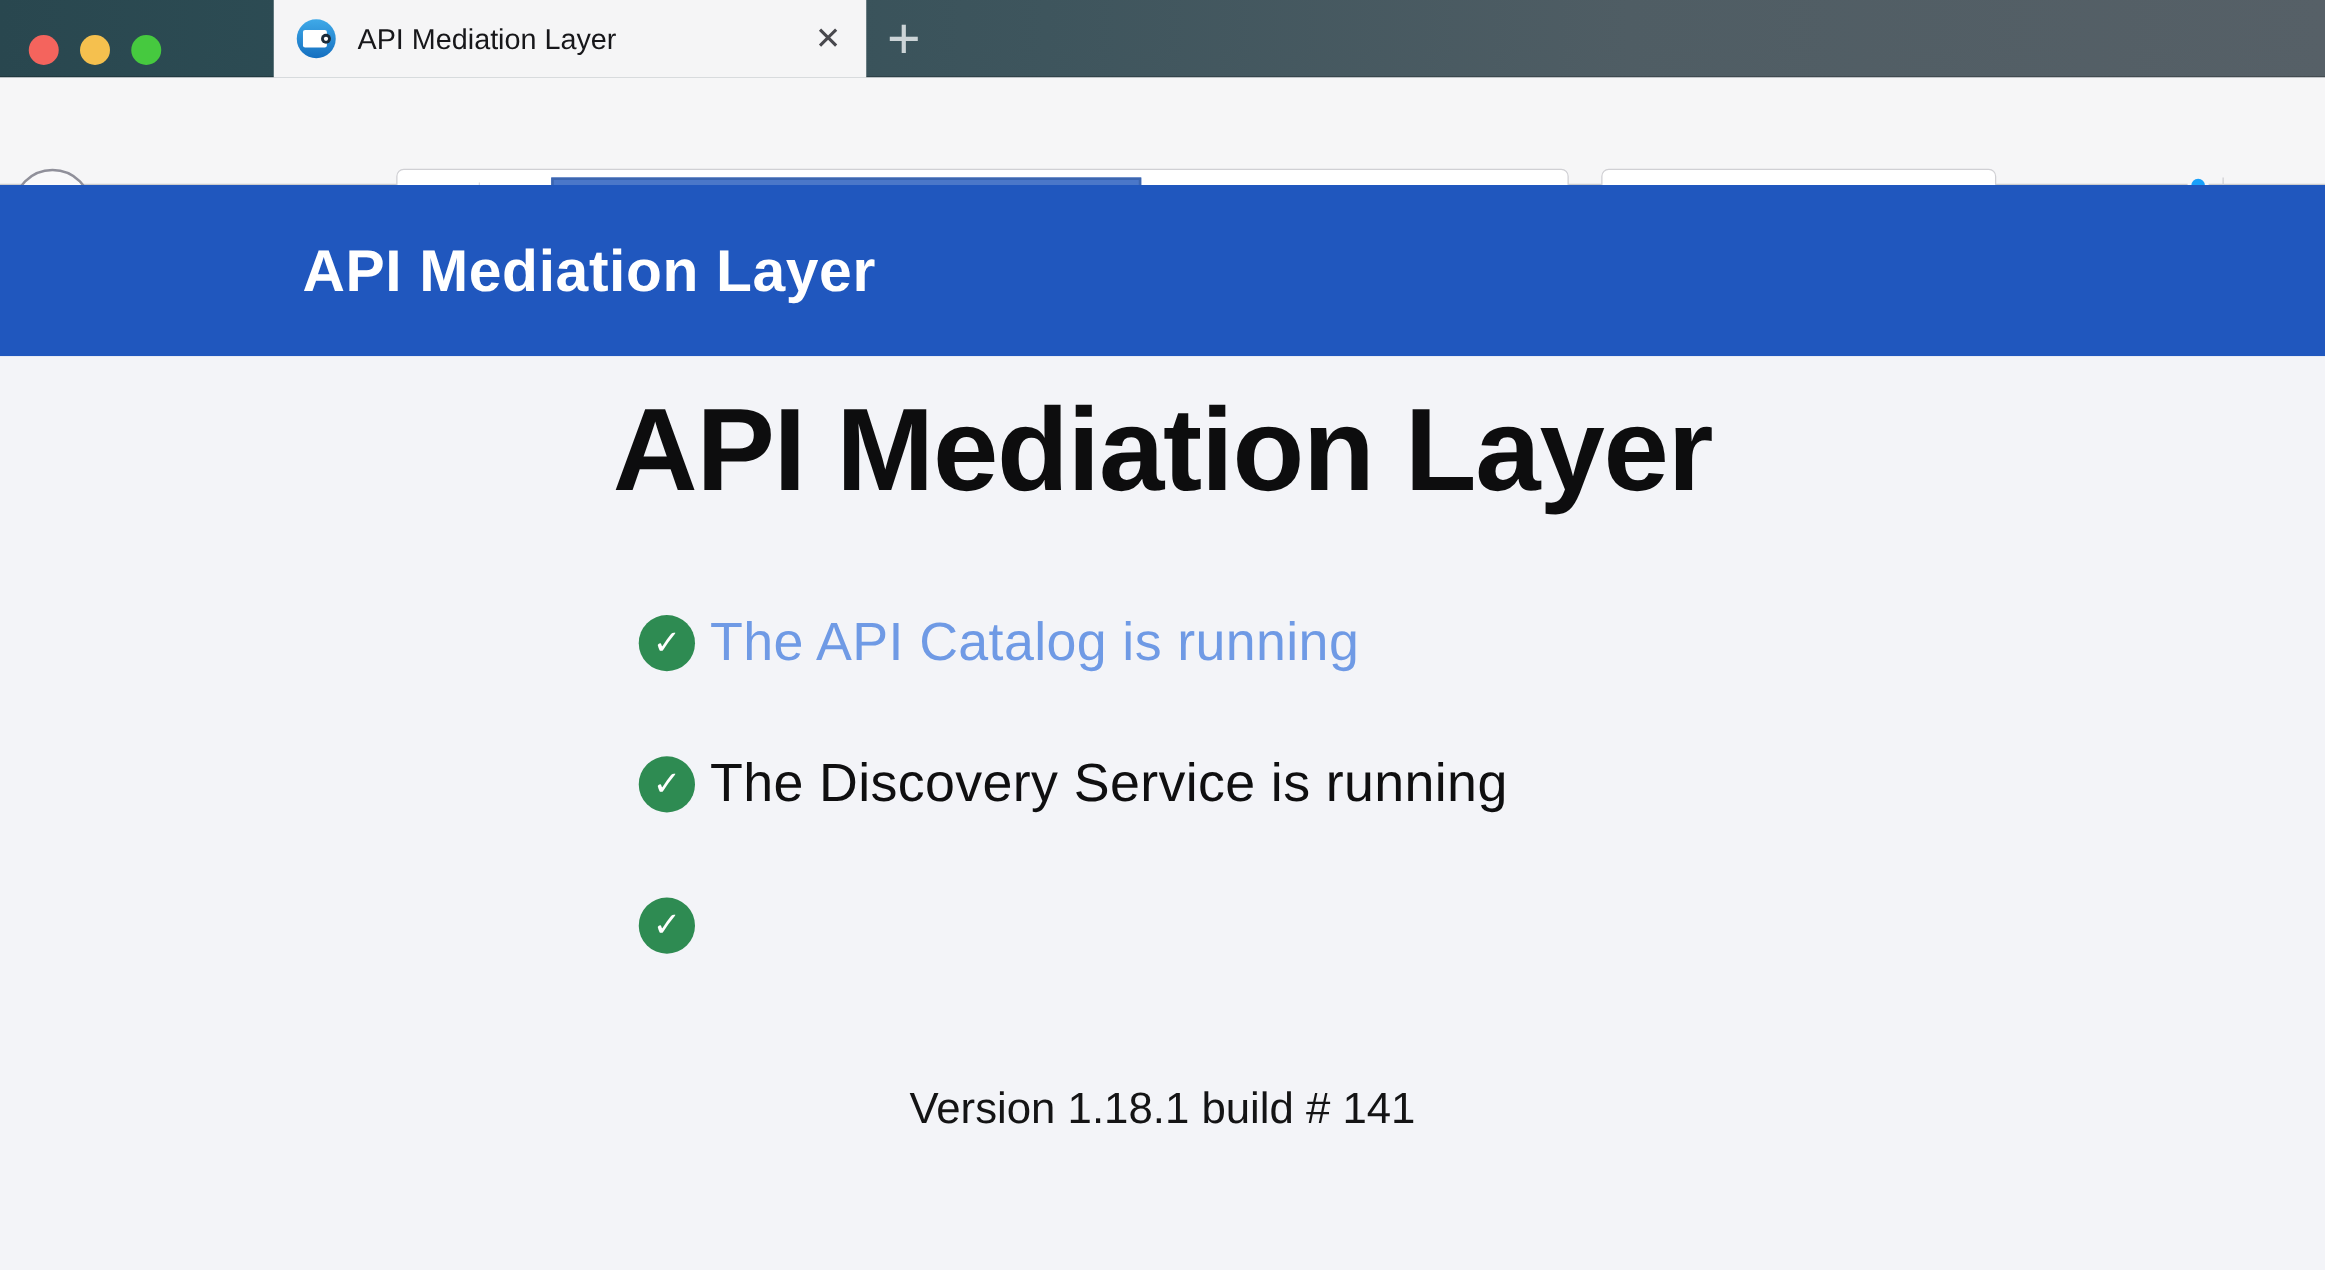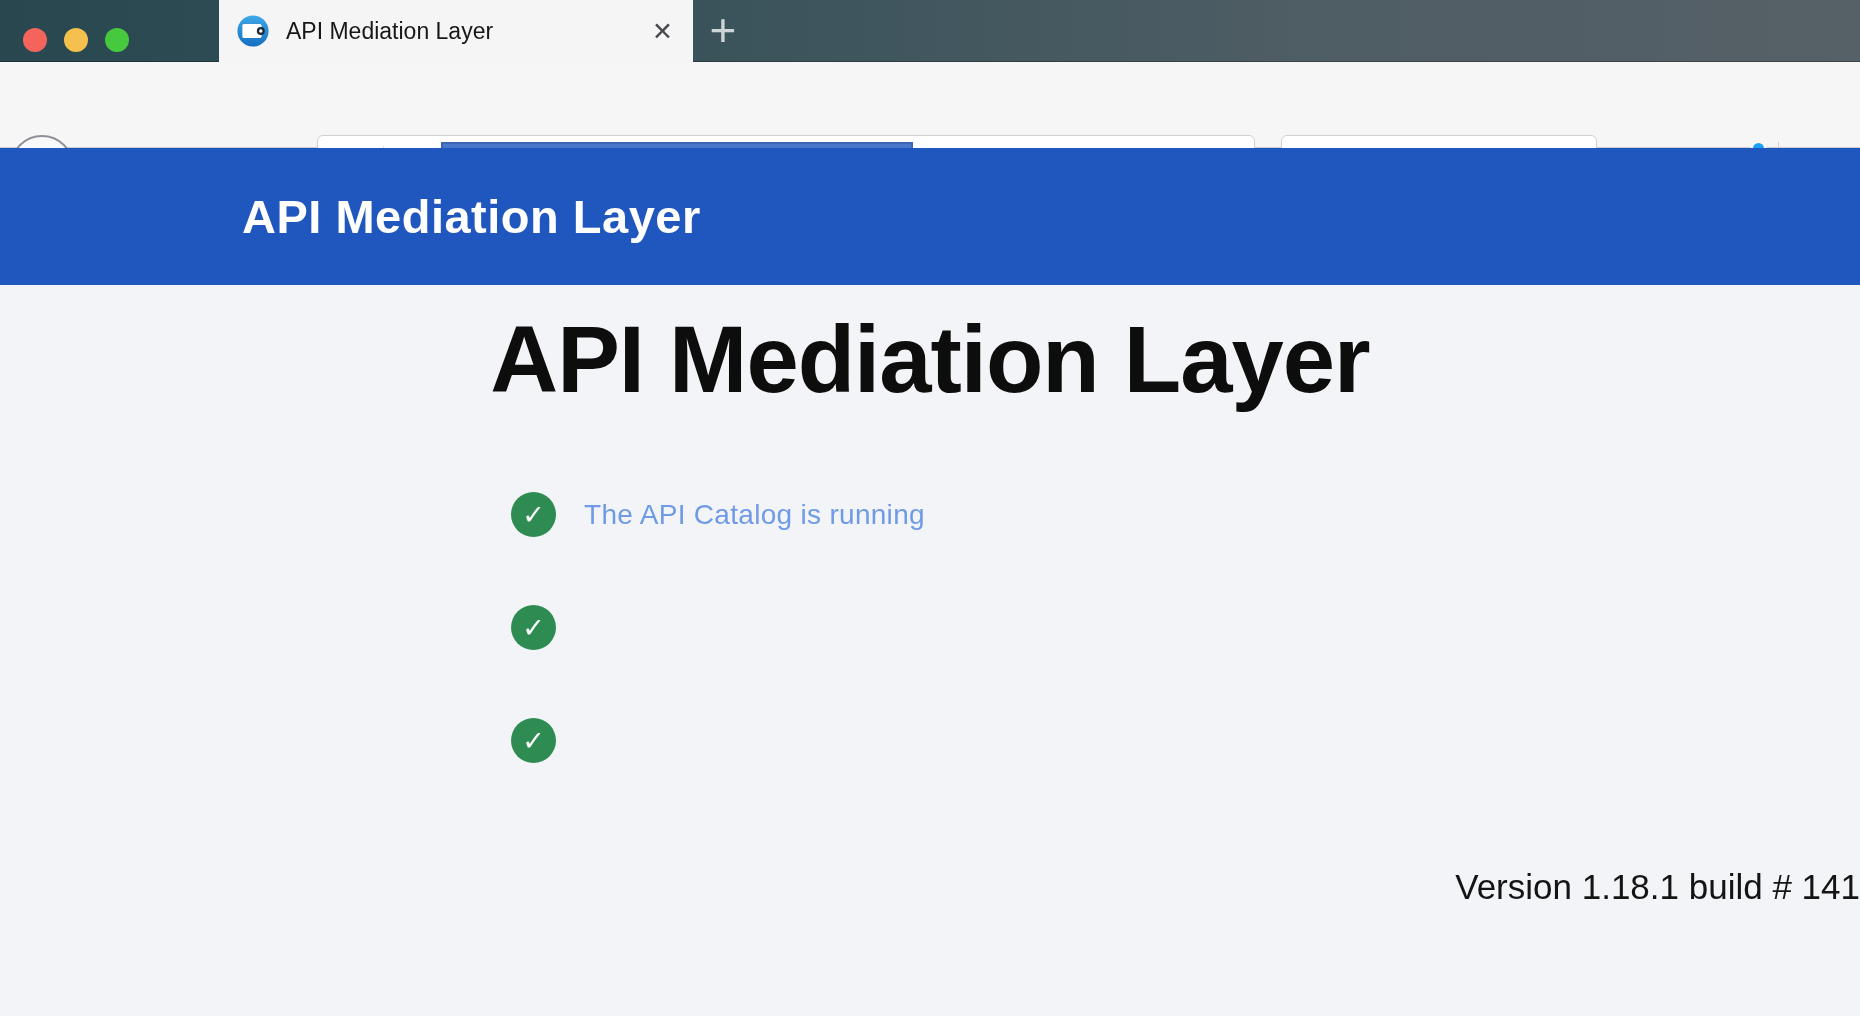--- a/index.html
+++ b/index.html
@@ -105,23 +105,23 @@
     margin: 0; padding-top: 22px; text-align: center;
     font-size: 94px; font-weight: bold; color: #0d0d0e; line-height: 1.12; letter-spacing: -1px;
   }
   .status-list { margin-top: 80px; padding-left: 511px; }
   .status-row { display: flex; align-items: center; margin-bottom: 68px; height: 45px; }
   .check-badge {
     flex: 0 0 auto; width: 45px; height: 45px; border-radius: 50%;
     background: #2e8b52; color: #fff; font-size: 27px; font-weight: bold;
     display: flex; align-items: center; justify-content: center;
   }
-  .status-label { margin-left: 28px; font-size: 28px; letter-spacing: 0.3px; color: #0f0f10; white-space: nowrap; }
+  .status-label { margin-left: 12px; font-size: 43px; letter-spacing: 0.3px; color: #0f0f10; white-space: nowrap; }
   a.status-label { color: #6f9ae5; text-decoration: none; }
-  .version-line { margin-top: 104px; text-align: right; font-size: 35px; color: #141415; }
+  .version-line { margin-top: 104px; text-align: center; font-size: 35px; color: #141415; }
 </style>
 </head>
 <body>
 
 <div class="tabstrip">
   <span class="traffic t-red"></span>
   <span class="traffic t-yellow"></span>
   <span class="traffic t-green"></span>
 
   <div class="tab">
@@ -261,20 +261,21 @@
 <div class="content">
   <h1 class="page-heading">API Mediation Layer</h1>
 
   <div class="status-list">
     <div class="status-row">
       <span class="check-badge">✓</span>
       <a href="#" class="status-label">The API Catalog is running</a>
     </div>
     <div class="status-row">
       <span class="check-badge">✓</span>
+      <span class="status-label">The Discovery Service is running</span>
     </div>
     <div class="status-row">
       <span class="check-badge">✓</span>
     </div>
   </div>
 
   <div class="version-line">Version 1.18.1 build # 141</div>
 </div>
 
 </body></html>

